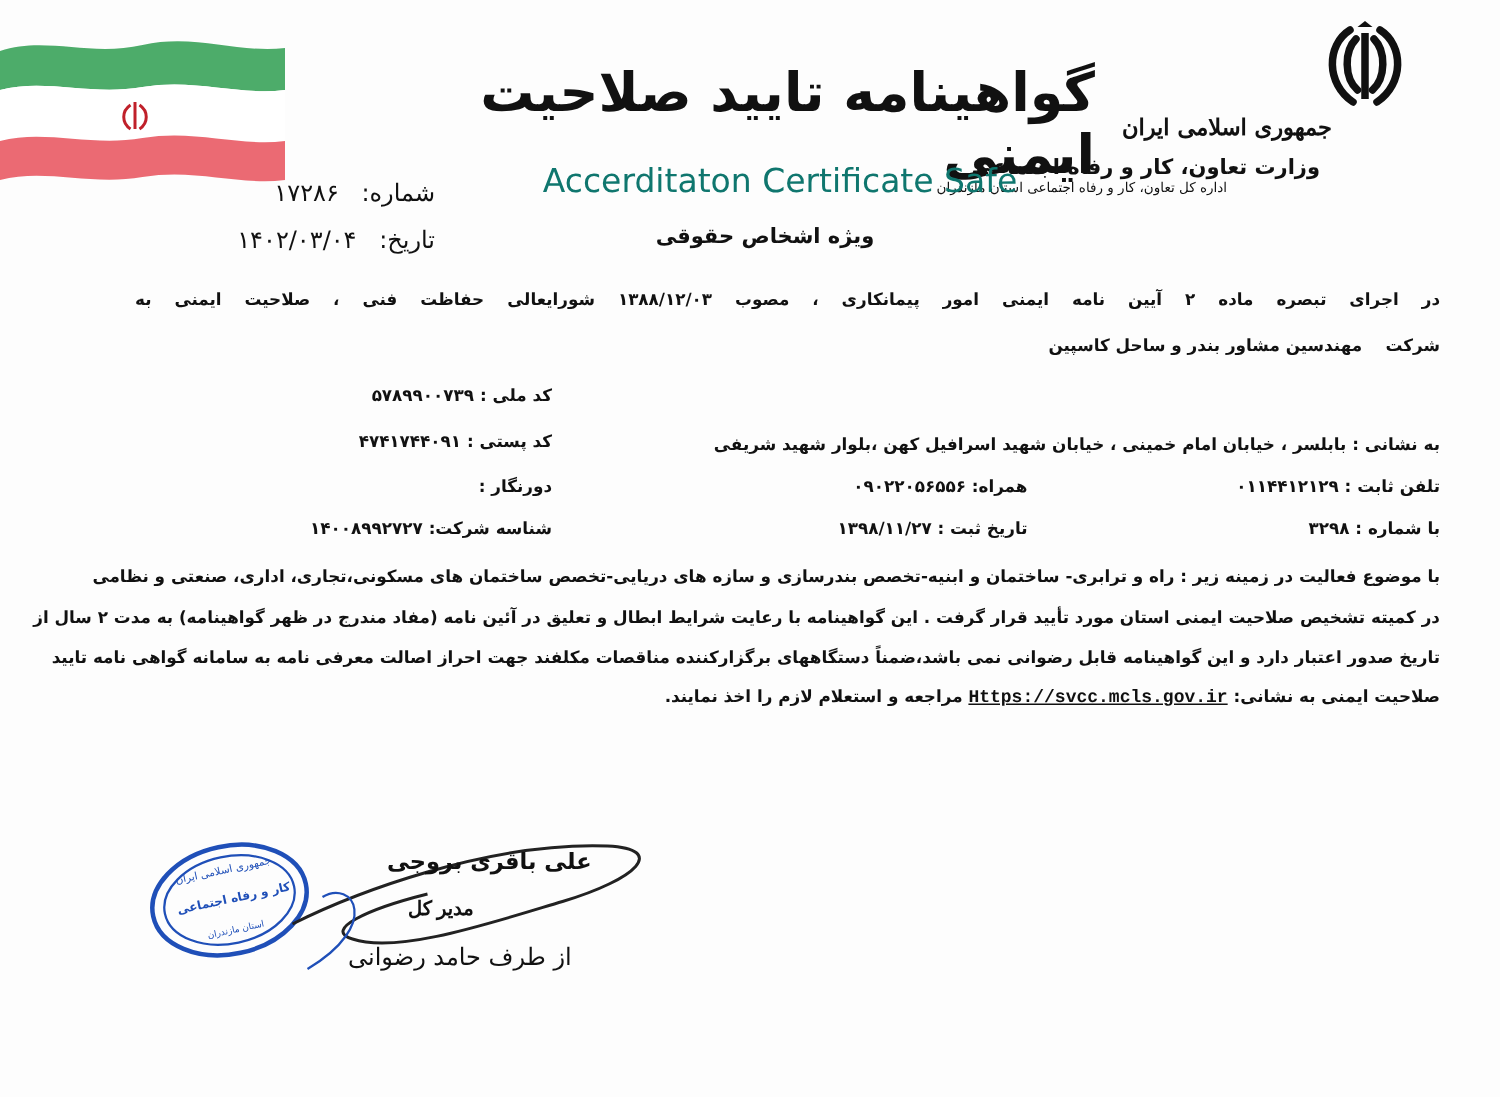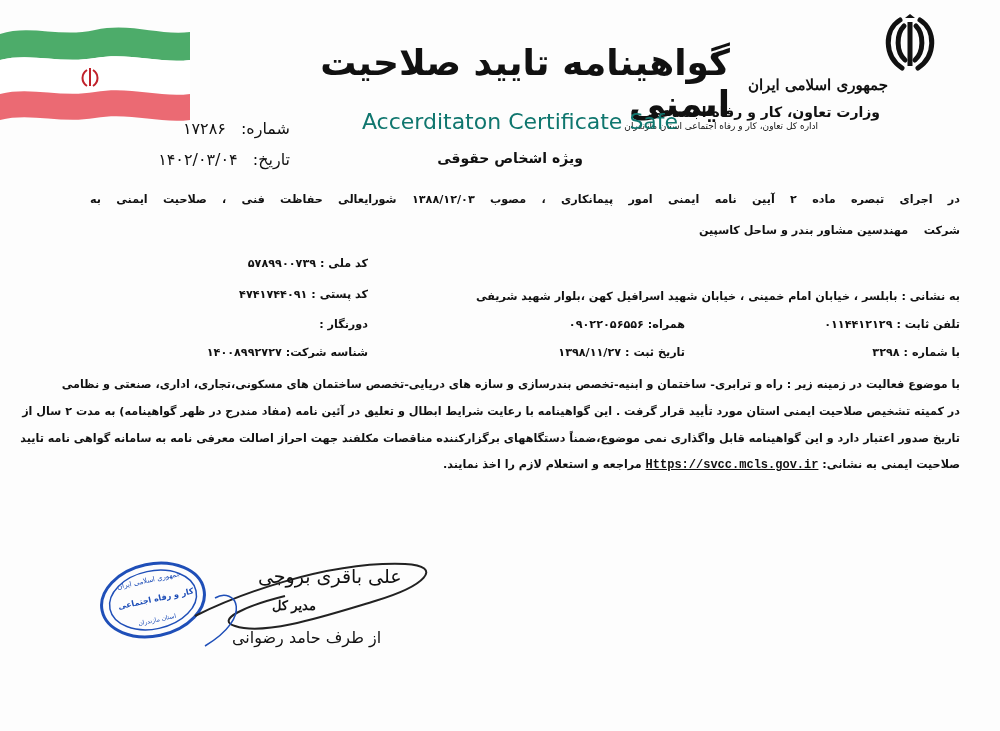--- a/index.html
+++ b/index.html
@@ -29,21 +29,21 @@
   
   .meta-line { font-size:16px; white-space:nowrap; }
   .meta-line .lbl { margin-left:10px; }
 
   .body-line { font-size:11.2px; font-weight:bold; white-space:nowrap; }
   .url { direction:ltr; unicode-bidi:embed; text-decoration:underline; font-family:Liberation Mono, monospace; font-size:12px; }
 
   
   .stamp { left:98px; top:560px; width:110px; height:80px; }
   .sig-line { left:175px; top:556px; width:270px; height:100px; }
-  .signer { left:258px; top:565px; font-size:19px; font-weight:normal; white-space:nowrap; }
+  .signer { left:258px; top:565px; font-size:15px; font-weight:bold; white-space:nowrap; }
   .role { left:272px; top:598px; font-size:13px; font-weight:bold; white-space:nowrap;font-family:Liberation Serif, serif; }
   .onbehalf { left:232px; top:628px; font-size:16px; white-space:nowrap; }
 </style>
 </head>
 <body>
 
 <svg class="abs flag" viewBox="0 0 190 110">
   <path d="M0,22 C30,12 60,26 95,18 C130,10 160,24 190,20 L190,48 C160,52 130,40 95,46 C60,52 30,40 0,48 Z" fill="#3aa35a" opacity="0.9"></path>
   <path d="M0,48 C30,40 60,52 95,46 C130,40 160,52 190,48 L190,82 C160,86 130,74 95,80 C60,86 30,74 0,82 Z" fill="#ffffff"></path>
   <path d="M0,82 C30,74 60,86 95,80 C130,74 160,86 190,82 L190,108 C160,112 130,100 95,106 C60,112 30,100 0,108 Z" fill="#e8505b" opacity="0.85"></path>
@@ -121,21 +121,21 @@
   <span>با شماره :</span>
   <span>۳۲۹۸</span>
 </div>
 <div class="abs body-line rtl" style="right:315px; top:346px;">
   <span>تاریخ ثبت :</span>
   <span>۱۳۹۸/۱۱/۲۷</span>
 </div>
 
 <div class="abs body-line rtl" style="right:40px; top:378px; width:870px; text-align:justify; text-align-last:justify;">با موضوع فعالیت در زمینه زیر : راه و ترابری- ساختمان و ابنیه-تخصص بندرسازی و سازه های دریایی-تخصص ساختمان های مسکونی،تجاری، اداری، صنعتی و نظامی</div>
 <div class="abs body-line rtl" style="right:40px; top:405px; width:870px; text-align:justify; text-align-last:justify;">در کمیته تشخیص صلاحیت ایمنی استان مورد تأیید قرار گرفت . این گواهینامه با رعایت شرایط ابطال و تعلیق در آئین نامه (مفاد مندرج در ظهر گواهینامه) به مدت ۲ سال از</div>
-<div class="abs body-line rtl" style="right:40px; top:432px; width:870px; text-align:justify; text-align-last:justify;">تاریخ صدور اعتبار دارد و این گواهینامه قابل واگذاری نمی موضوع،ضمناً دستگاههای برگزارکننده مناقصات مکلفند جهت احراز اصالت معرفی نامه به سامانه گواهی نامه تایید</div>
+<div class="abs body-line rtl" style="right:40px; top:432px; width:870px; text-align:justify; text-align-last:justify;">تاریخ صدور اعتبار دارد و این گواهینامه قابل رضوانی نمی باشد،ضمناً دستگاههای برگزارکننده مناقصات مکلفند جهت احراز اصالت معرفی نامه به سامانه گواهی نامه تایید</div>
 <div class="abs body-line rtl" style="right:40px; top:458px;">
   <span>صلاحیت ایمنی به نشانی:</span>
   <span class="url">Https://svcc.mcls.gov.ir</span>
   <span>مراجعه و استعلام لازم را اخذ نمایند.</span>
 </div>
 
 <svg class="abs stamp" viewBox="0 0 110 80">
   <ellipse cx="55" cy="40" rx="52" ry="36" fill="none" stroke="#1f4fb8" stroke-width="3" transform="rotate(-12 55 40)"></ellipse>
   <ellipse cx="55" cy="40" rx="44" ry="29" fill="none" stroke="#1f4fb8" stroke-width="1.5" transform="rotate(-12 55 40)"></ellipse>
   <text x="55" y="22" font-size="7" fill="#1f4fb8" text-anchor="middle" font-family="DejaVu Sans, sans-serif" transform="rotate(-12 55 40)">جمهوری اسلامی ایران</text>

